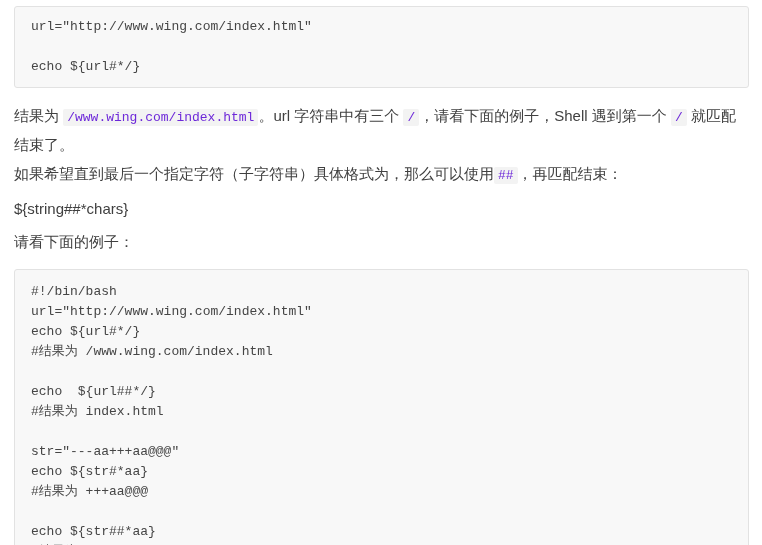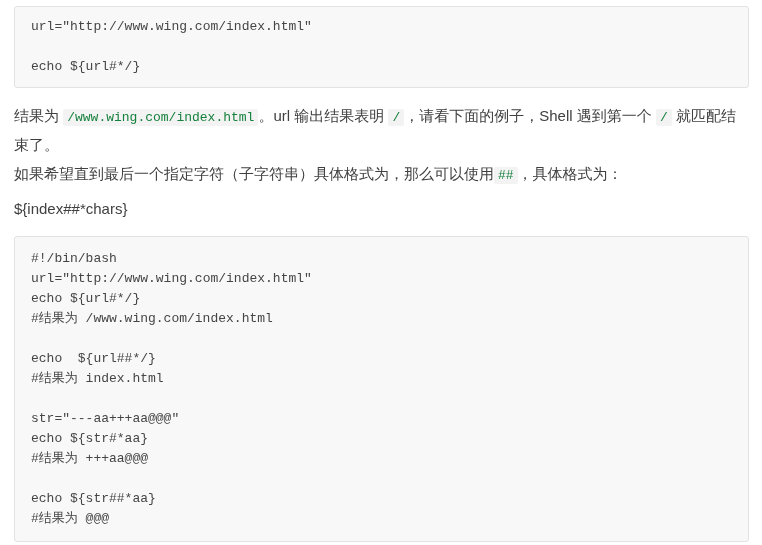--- a/index.html
+++ b/index.html
@@ -40,39 +40,40 @@
   #paragraph-result  { margin-top: 14px; }
   #paragraph-explain { margin-top: 2px; }
   #paragraph-format  { margin-top: 6px; }
   #paragraph-lead    { margin-top: 6px; }
   code.inline-code {
     font-family: "Liberation Mono", "DejaVu Sans Mono", monospace;
     font-size: 13px;
     background: #f3f3f3;
     border-radius: 2px;
     padding: 1px 4px;
-    color: #15803d;
+    color: #6d28d9;
     white-space: nowrap;
   }
 </style>
 </head>
 <body>
 
 <div class="content">
 
   <pre class="codeblock" id="code-block-top">url="http://www.wing.com/index.html"
 
 echo ${url#*/}</pre>
 
-  <p class="body-text" id="paragraph-result"><span>结果为 </span><code class="inline-code">/www.wing.com/index.html</code><span>。url 输出结果表明 </span><code class="inline-code">/</code><span>，请看下面的例子，Shell 遇到第一个 </span><code class="inline-code">/</code><span> 就匹配结束了。</span></p>
+  <p class="body-text" id="paragraph-result"><span>结果为 </span><code class="inline-code">/www.wing.com/index.html</code><span>。url 字符串中有三个 </span><code class="inline-code">/</code><span>，请看下面的例子，Shell 遇到第一个 </span><code class="inline-code">/</code><span> 就匹配结束了。</span></p>
 
-  <p class="body-text" id="paragraph-explain"><span>如果希望直到最后一个指定字符（子字符串）具体格式为，那么可以使用</span><code class="inline-code">##</code><span>，具体格式为：</span></p>
+  <p class="body-text" id="paragraph-explain"><span>如果希望直到最后一个指定字符（子字符串）具体格式为，那么可以使用</span><code class="inline-code">##</code><span>，再匹配结束：</span></p>
 
-  <p class="body-text" id="paragraph-format">${index##*chars}</p>
+  <p class="body-text" id="paragraph-format">${string##*chars}</p>
 
+  <p class="body-text" id="paragraph-lead">请看下面的例子：</p>
 
   <pre class="codeblock" id="code-block-main">#!/bin/bash
 url="http://www.wing.com/index.html"
 echo ${url#*/}
 #结果为 /www.wing.com/index.html
 
 echo  ${url##*/}
 #结果为 index.html
 
 str="---aa+++aa@@@"

